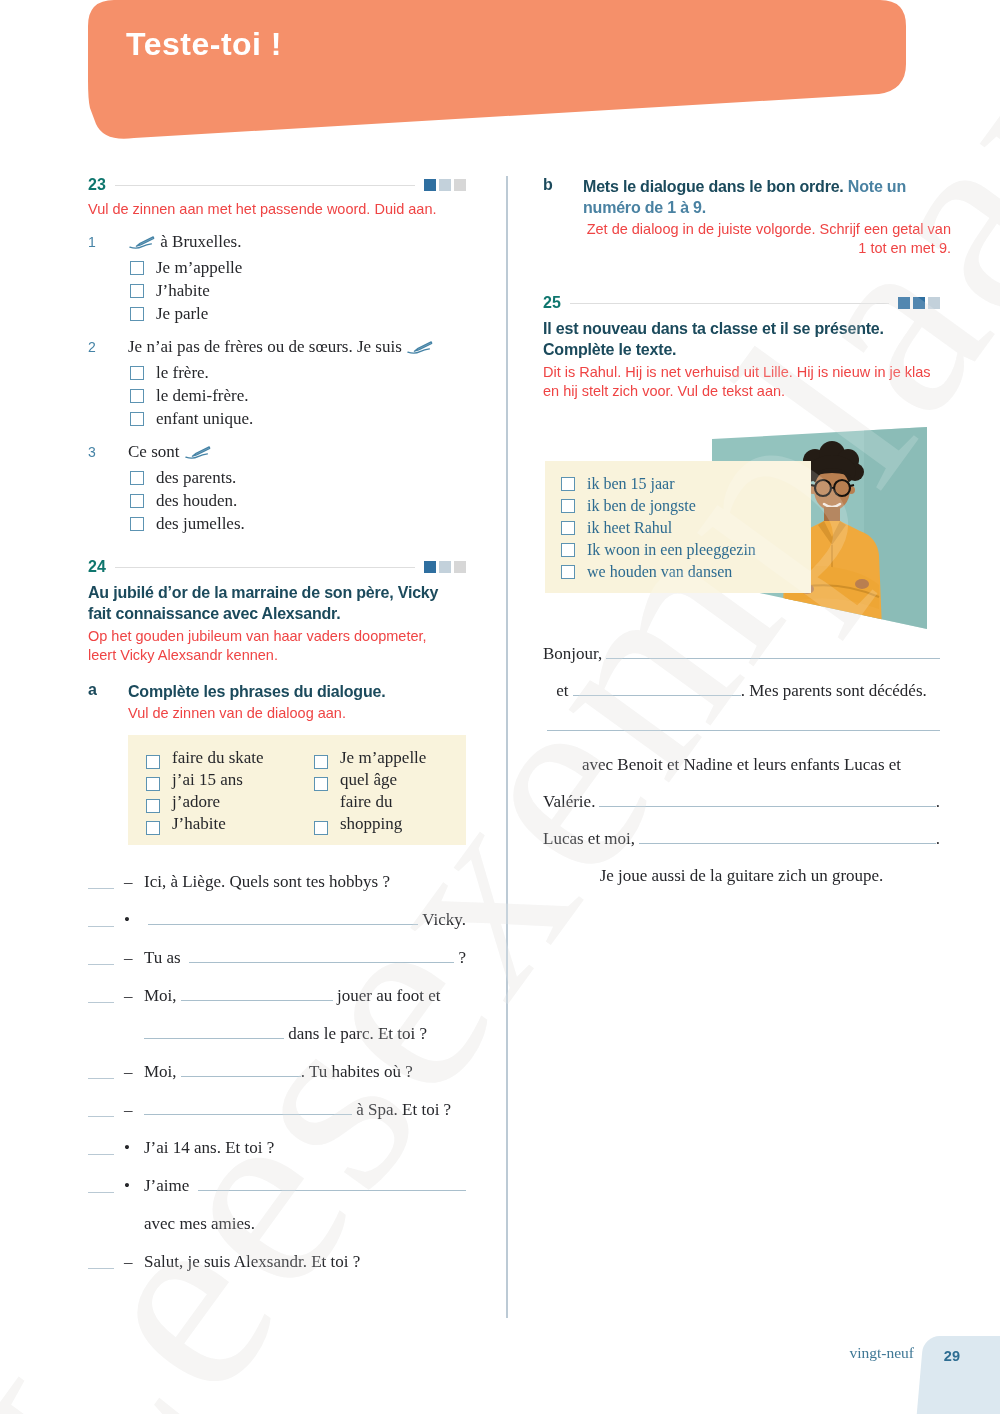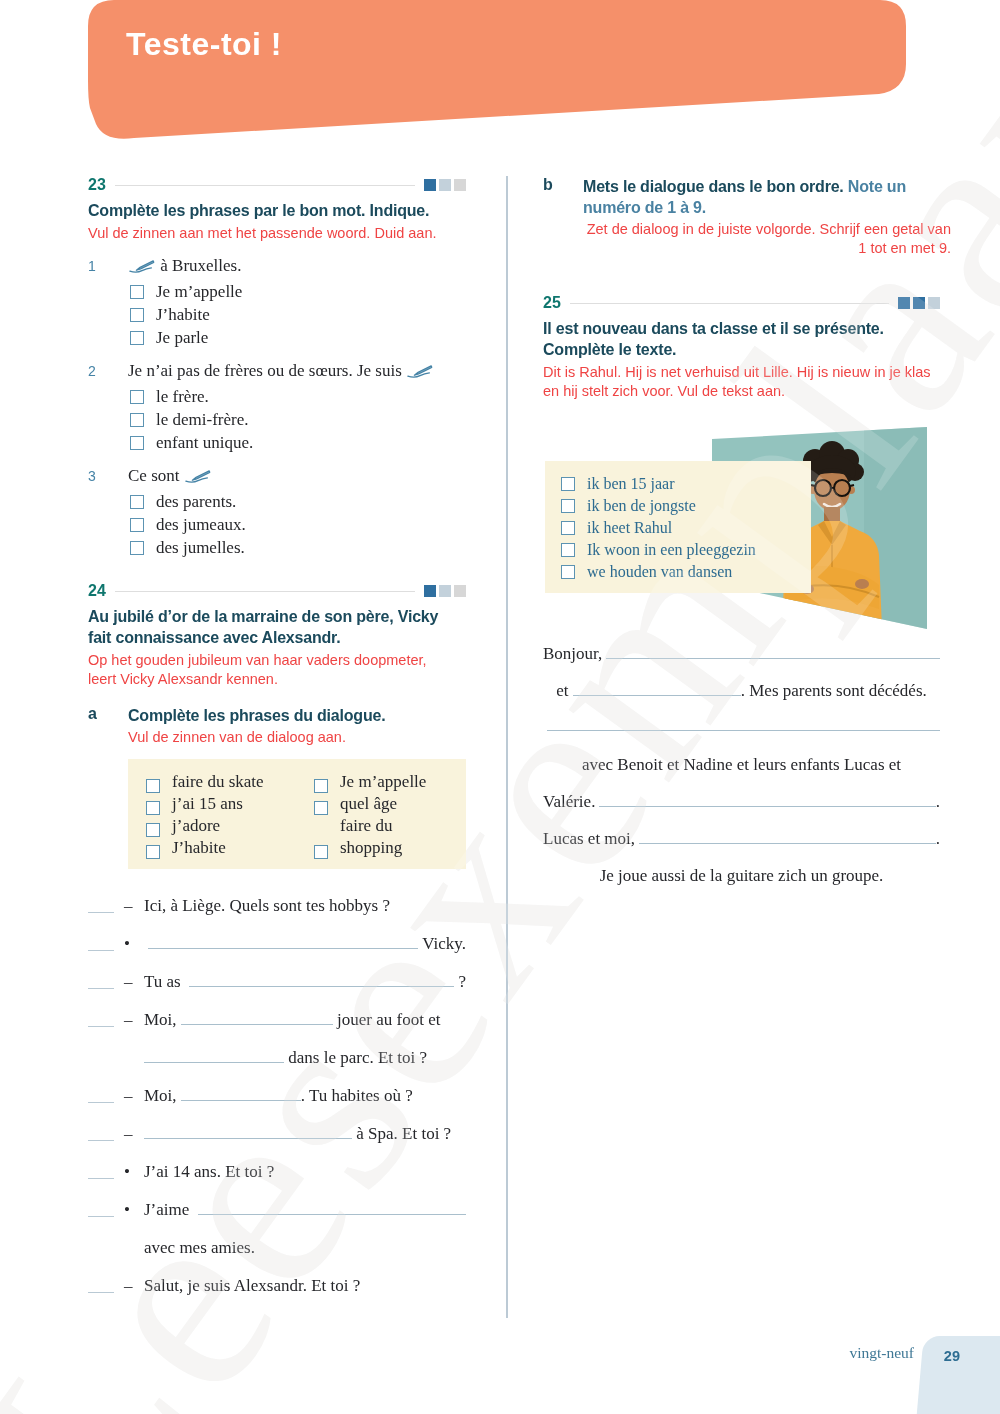--- a/index.html
+++ b/index.html
@@ -96,21 +96,20 @@
 
   <div class="ex-head">
     <span class="ex-num">23</span>
     <span class="ex-rule"></span>
     <span class="sqs" id="sq23">
         <span class="sq f"></span>
         <span class="sq d1"></span>
         <span class="sq d2"></span>
       </span>
   </div>
-  <div class="ex-title" style="white-space:nowrap;">Complète les phrases par le bon mot. Indique.</div>
   <div class="nl">Vul de zinnen aan met het passende woord. Duid aan.</div>
 
   <div id="ex23-items">
       <div class="t-item">
         <span class="t-num">1</span>
         <div class="t-body">
           <div class="t-line"><svg viewBox="0 0 30 15" width="28" height="14">
               <path d="M27 2 L13 9 L9 12 L13.5 10.5 L27.5 3.5 Z" fill="none" stroke="#4583a6" stroke-width="1.5" stroke-linejoin="round"></path>
               <path d="M2 13 Q9 15.5 15 12.5 Q20 10 25 9.5" fill="none" stroke="#4583a6" stroke-width="1.4" stroke-linecap="round"></path>
             </svg> à Bruxelles.</div>
@@ -155,21 +154,21 @@
           <div class="t-line">Ce sont <svg viewBox="0 0 30 15" width="28" height="14">
               <path d="M27 2 L13 9 L9 12 L13.5 10.5 L27.5 3.5 Z" fill="none" stroke="#4583a6" stroke-width="1.5" stroke-linejoin="round"></path>
               <path d="M2 13 Q9 15.5 15 12.5 Q20 10 25 9.5" fill="none" stroke="#4583a6" stroke-width="1.4" stroke-linecap="round"></path>
             </svg></div>
           <div class="opt-row">
             <span class="cb"></span>
             <span class="opt-label">des parents.</span>
           </div>
           <div class="opt-row">
             <span class="cb"></span>
-            <span class="opt-label">des jumeaux.</span>
+            <span class="opt-label">des houden.</span>
           </div>
           <div class="opt-row">
             <span class="cb"></span>
             <span class="opt-label">des jumelles.</span>
           </div>
         </div>
       </div>
     </div>
 
   <div class="ex-head" style="margin-top:22px;">

